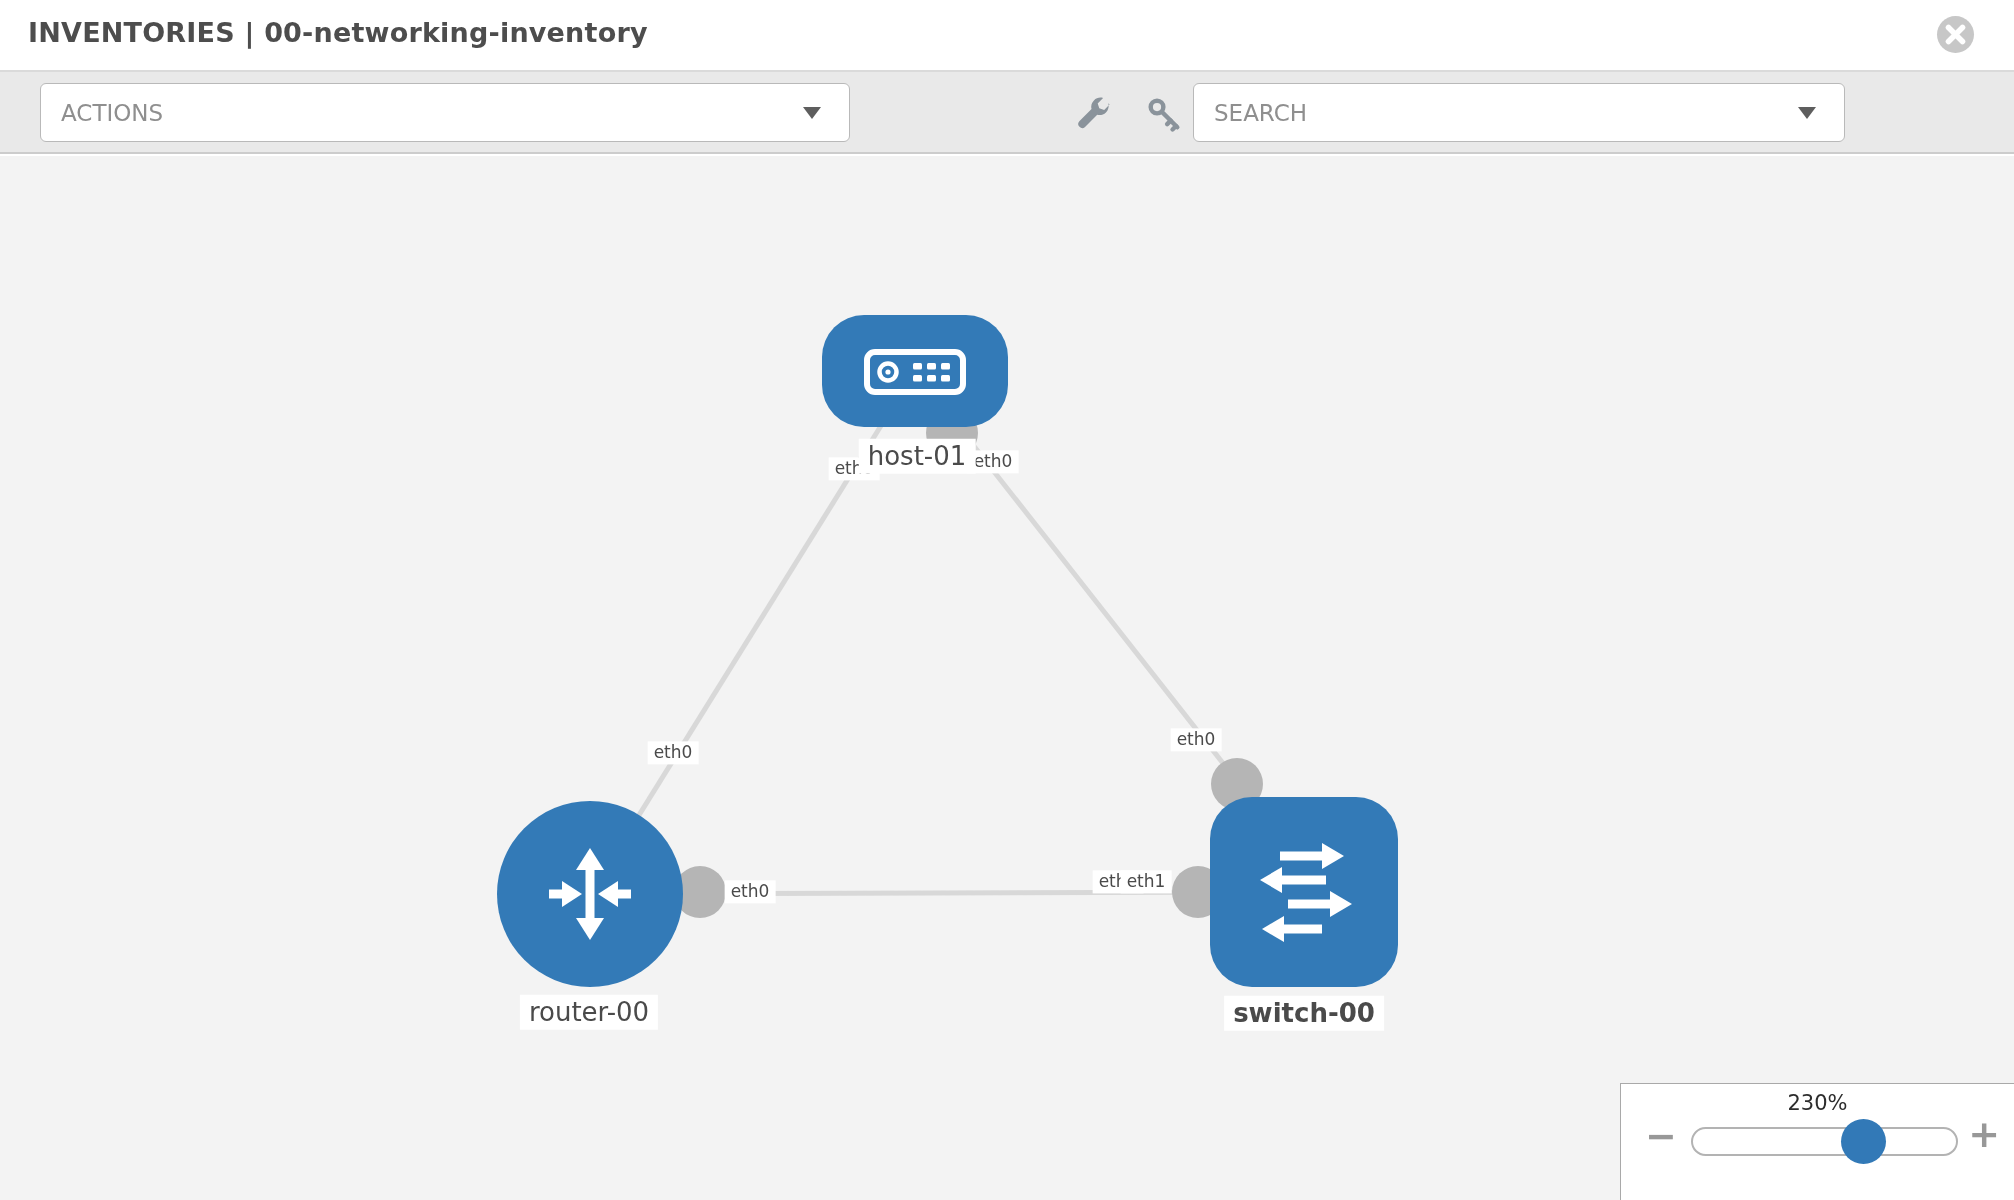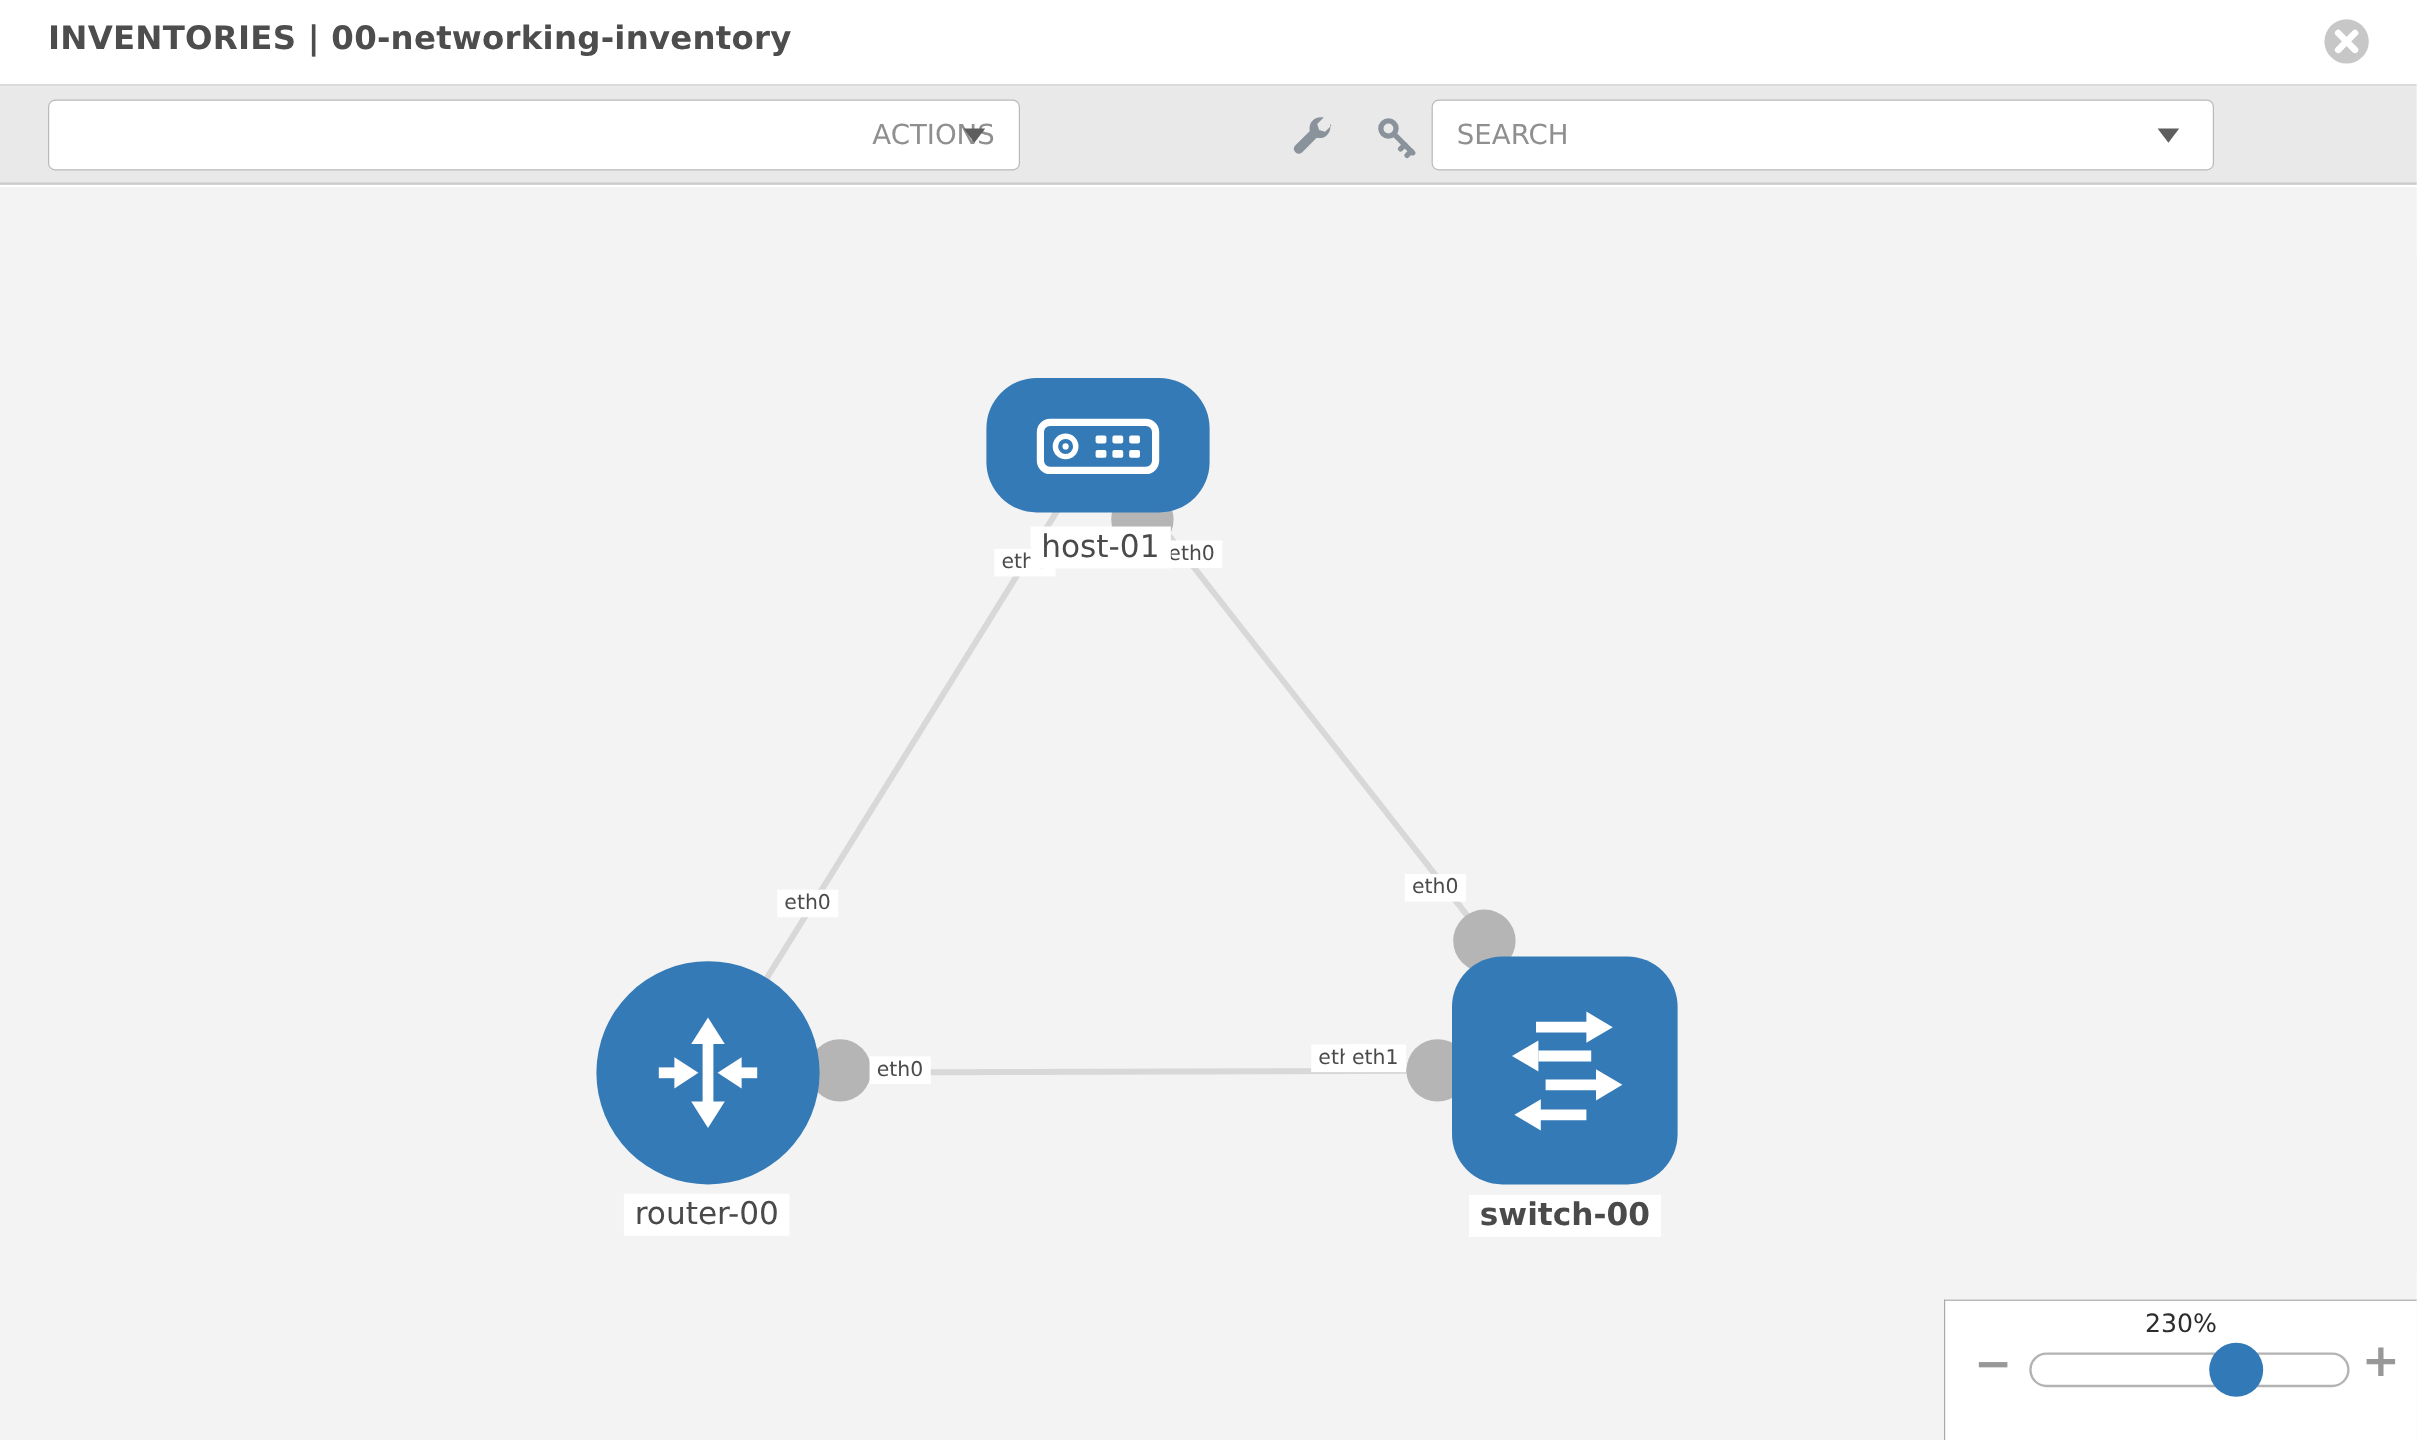--- a/index.html
+++ b/index.html
@@ -2,28 +2,28 @@
 <html><head>
 <meta charset="utf-8">
 <style>
   html,body{margin:0;padding:0;}
   .stage{
     position:relative;width:2014px;height:1200px;overflow:hidden;background:#ffffff;
     font-family:"DejaVu Sans","Liberation Sans",sans-serif;
   }
   
   .app-header{position:absolute;top:0;left:0;right:0;height:70px;background:#ffffff;border-bottom:2px solid #dadada;}
-  .page-title{position:absolute;left:40px;top:17px;font-size:27px;font-weight:bold;color:#4d4d4d;letter-spacing:.2px;}
+  .page-title{position:absolute;left:28px;top:17px;font-size:27px;font-weight:bold;color:#4d4d4d;letter-spacing:.2px;}
   .close-btn{position:absolute;right:40px;top:16px;width:37px;height:37px;border-radius:50%;background:#c7c7c7;border:none;cursor:pointer;padding:0;}
   .close-btn svg{display:block;margin:8px auto;}
   
   .toolbar{position:absolute;top:72px;left:0;right:0;height:82px;background:#e9e9e9;border-bottom:2px solid #cccccc;box-sizing:border-box;}
   .dropdown{position:absolute;top:11px;height:59px;background:#fff;border:1px solid #b9b9b9;border-radius:6px;
     display:flex;align-items:center;padding:0 20px;color:#8f8f8f;font-size:23px;box-sizing:border-box;cursor:pointer;}
-  .dd-actions{left:40px;width:810px;justify-content:flex-end;}
+  .dd-actions{left:40px;width:810px;}
   .dd-search{left:1193px;width:652px;}
   .caret{position:absolute;right:28px;top:50%;margin-top:-6px;width:0;height:0;
     border-left:9px solid transparent;border-right:9px solid transparent;border-top:12px solid #5e5e5e;}
   .tool-btn{position:absolute;top:23px;width:44px;height:40px;background:transparent;border:none;cursor:pointer;padding:0;}
   .tool-wrench{left:1070px;}
   .tool-key{left:1142px;}
   
   .canvas{position:absolute;top:156px;left:0;width:2014px;height:1044px;background:#f3f3f3;}
   .topology{position:absolute;top:0;left:0;}
   .chip{position:absolute;transform:translate(-50%,-50%);background:#ffffff;color:#4a4a4a;white-space:nowrap;line-height:1.25;}

